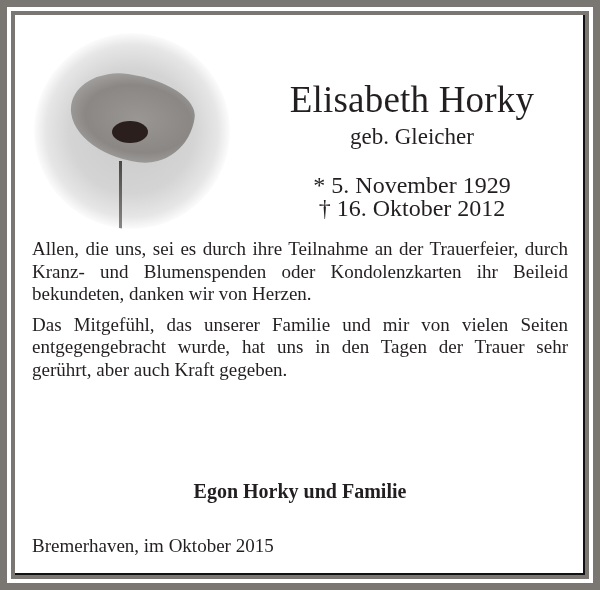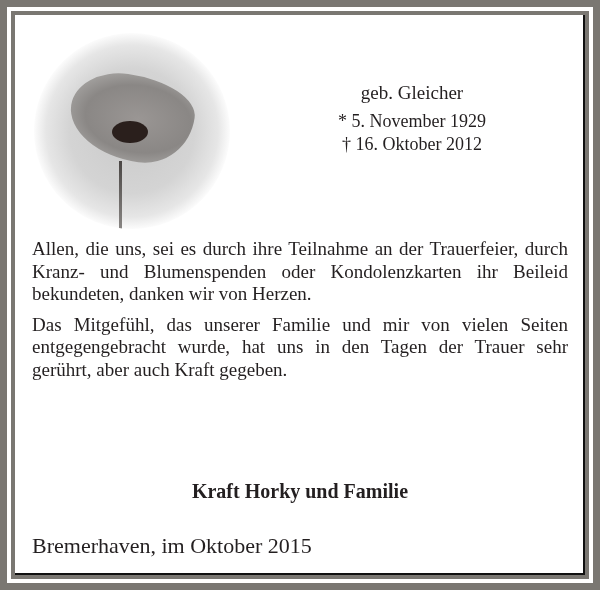--- a/index.html
+++ b/index.html
@@ -54,57 +54,58 @@
     background: linear-gradient(#4a4644, #8b8886);
   }
   .header-block {
     position: absolute; left: 250px; top: 78px; width: 324px;
     text-align: center;
   }
   .name {
     font-size: 37px; line-height: 44px; margin: 0;
     font-weight: normal; letter-spacing: 0.2px;
   }
-  .maiden { font-size: 19px; line-height: 22px; margin-top: 4px; }
-  .dates { font-size: 18px; line-height: 23px; margin-top: 6px; }
+  .maiden { font-size: 23px; line-height: 22px; margin-top: 4px; }
+  .dates { font-size: 24px; line-height: 23px; margin-top: 26px; }
   .body-text {
     position: absolute; left: 32px; top: 238px; width: 536px;
     font-size: 19px; line-height: 22.5px; text-align: justify;
   }
   .body-text p { margin: 0 0 8px 0; }
   .signature {
     position: absolute; left: 32px; top: 479px; width: 536px;
     text-align: center; font-weight: bold; font-size: 20px; line-height: 24px;
   }
   .place-date {
     position: absolute; left: 32px; top: 535px;
-    font-size: 22px; line-height: 22px;
+    font-size: 19px; line-height: 22px;
   }
 </style>
 </head>
 <body>
 
 <div class="frame-outer"></div>
 <div class="frame-inner"></div>
 <div class="frame-shadow"></div>
 
 <div class="photo">
   <div class="poppy-stem"></div>
   <div class="poppy-petal"></div>
   <div class="poppy-center"></div>
 </div>
 
 <div class="header-block">
+  <h1 class="name">Elisabeth Horky</h1>
   <div class="maiden">geb. Gleicher</div>
   <div class="dates">
     <div>* 5. November 1929</div>
     <div>† 16. Oktober 2012</div>
   </div>
 </div>
 
 <div class="body-text">
   <p>Allen, die uns, sei es durch ihre Teilnahme an der Trauerfeier, durch Kranz- und Blumenspenden oder Kondolenzkarten ihr Beileid bekundeten, danken wir von Herzen.</p>
   <p>Das Mitgefühl, das unserer Familie und mir von vielen Seiten entgegengebracht wurde, hat uns in den Tagen der Trauer sehr gerührt, aber auch Kraft gegeben.</p>
 </div>
 
-<div class="signature">Kraft Horky und Familie</div>
+<div class="signature">Egon Horky und Familie</div>
 
 <div class="place-date">Bremerhaven, im Oktober 2015</div>
 
 </body></html>

